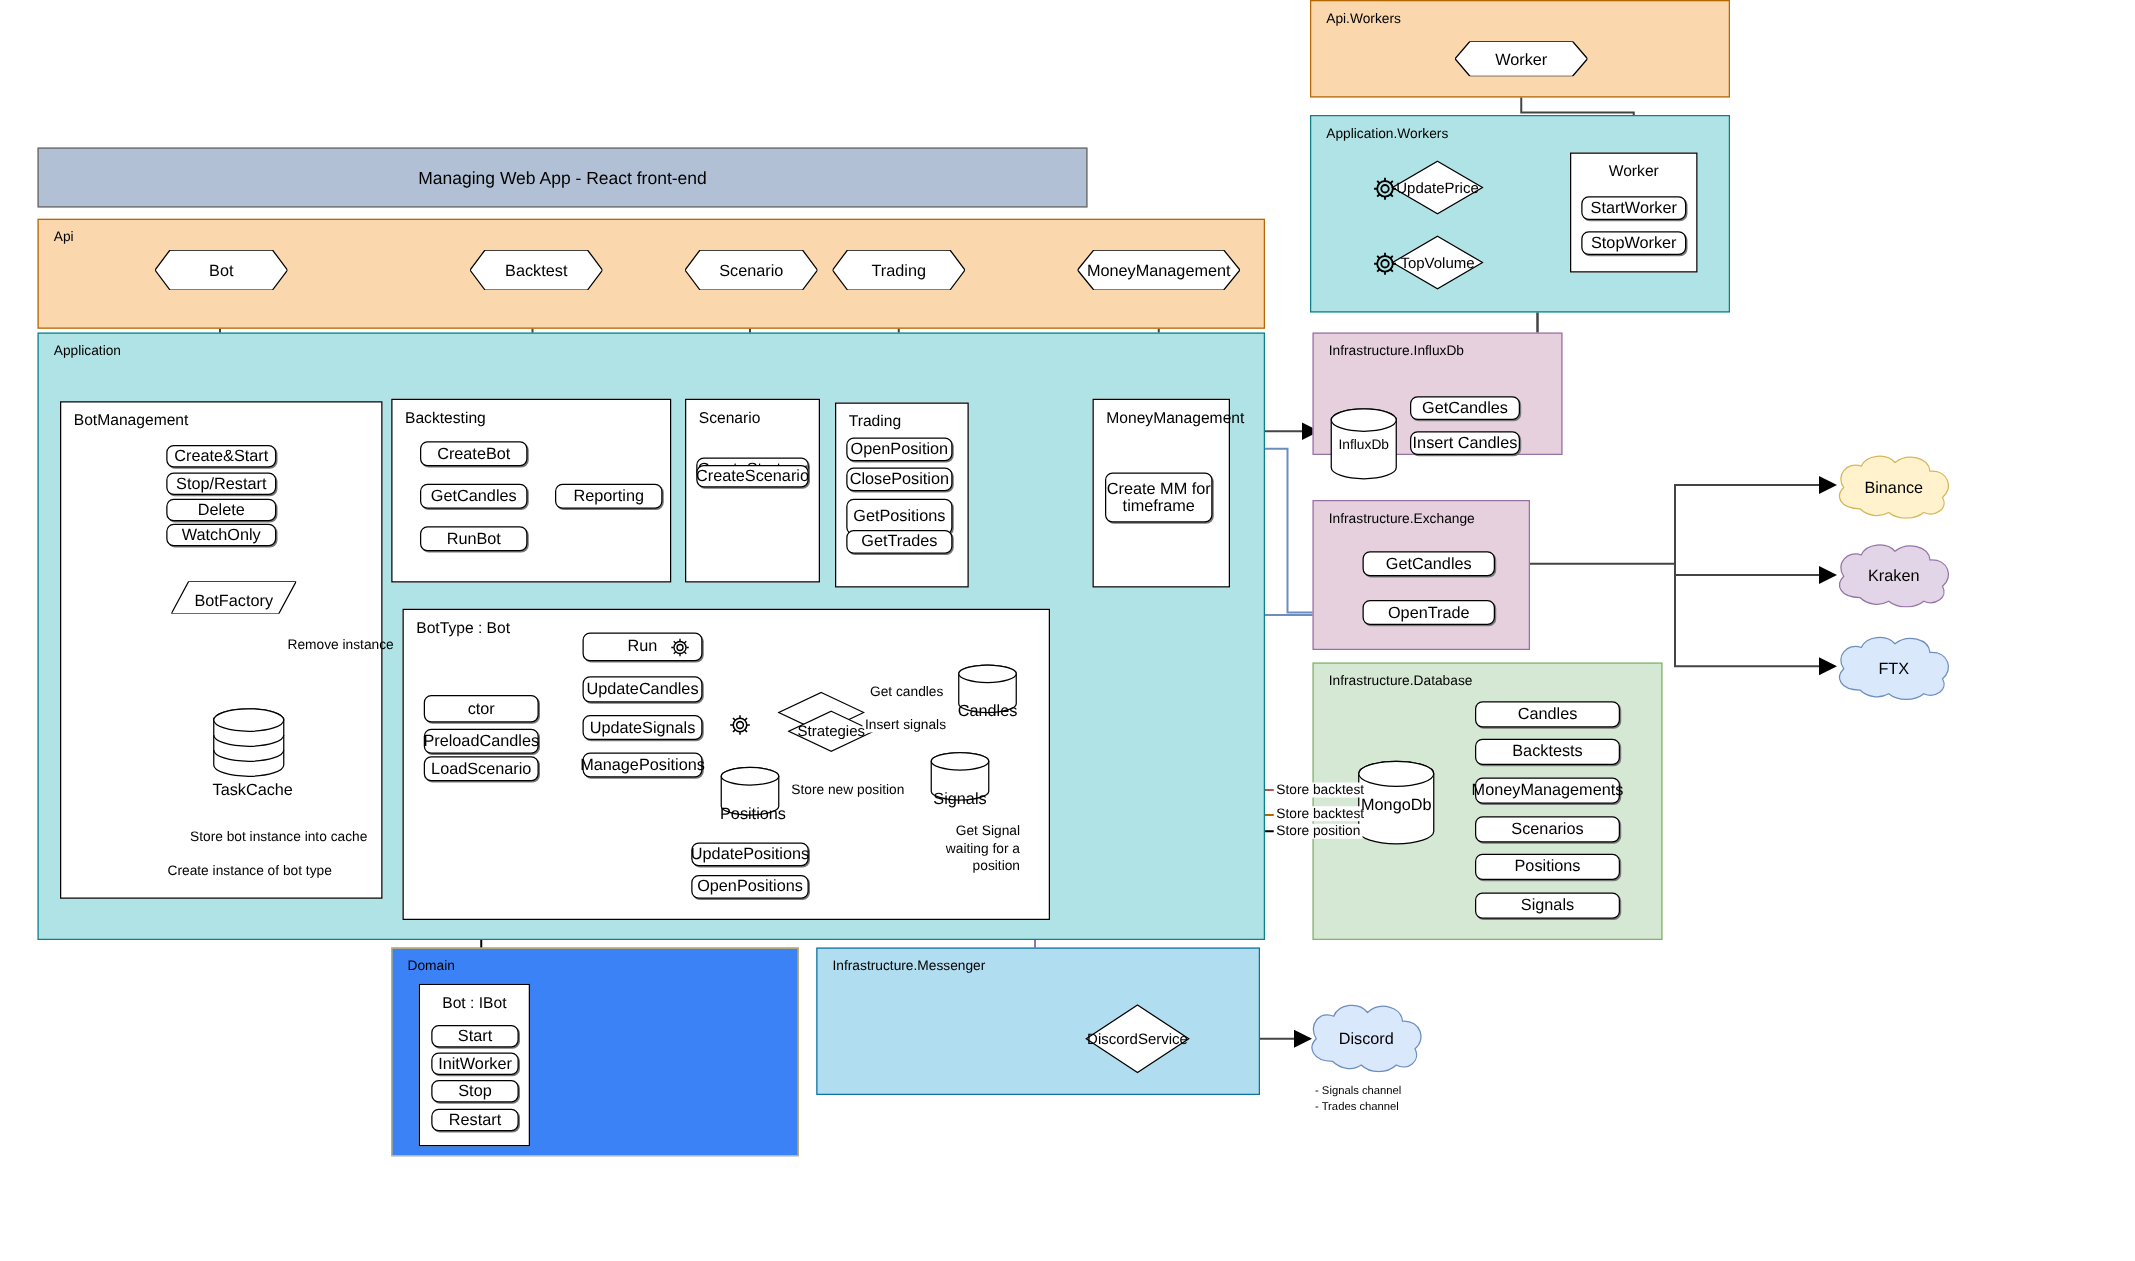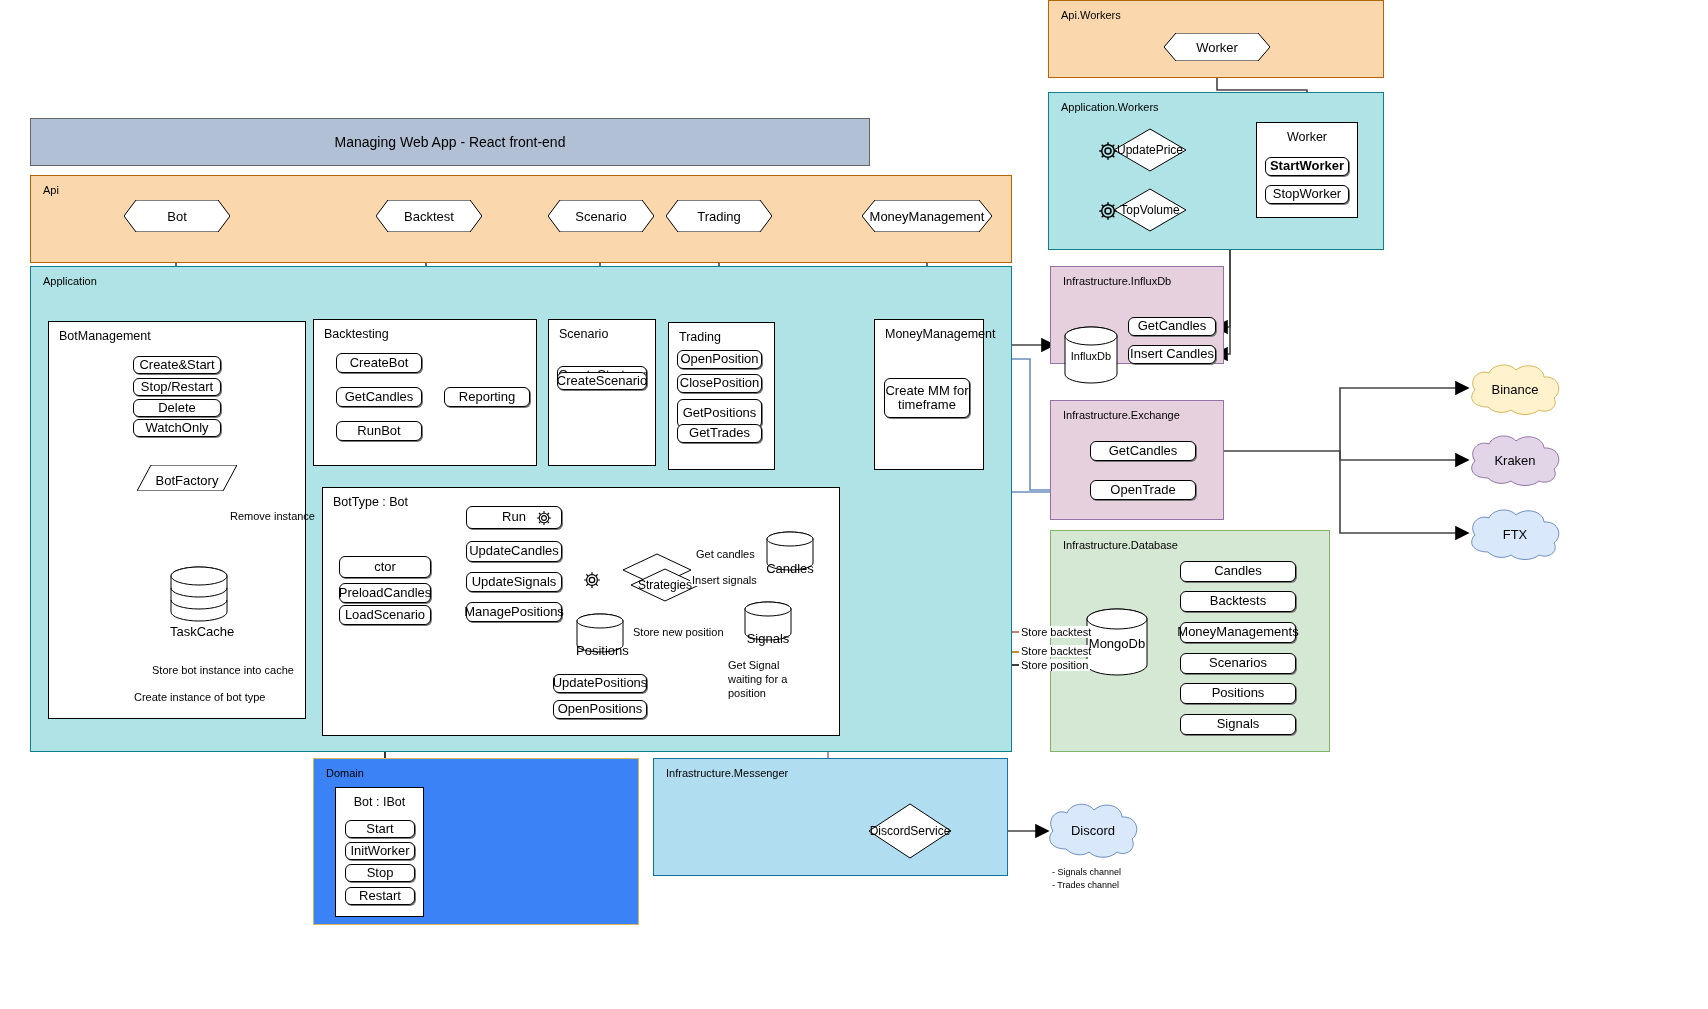--- a/index.html
+++ b/index.html
@@ -326,21 +326,21 @@
   <svg viewBox="0 0 48 40" preserveAspectRatio="none">
     <path d="M1,8 a23,7 0 0 1 46,0 L47,32 a23,7 0 0 1 -46,0 z" fill="#fff" stroke="#000"></path>
     <ellipse cx="24" cy="8" rx="23" ry="7" fill="#fff" stroke="#000"></ellipse>
   </svg>
   <span class="tiny" style="top:30px;">Positions</span>
 </div>
 
 <div class="elabel" style="left:694px;top:548px;">Get candles</div>
 <div class="elabel" style="left:690px;top:574px;">Insert signals</div>
 <div class="elabel" style="left:631px;top:626px;">Store new position</div>
-<div class="elabel" style="left:726px;top:659px;width:88px;white-space:normal;text-align:left;line-height:1.25;">Get Signal waiting for a position</div>
+<div class="elabel" style="left:726px;top:659px;width:88px;white-space:normal;text-align:right;line-height:1.25;">Get Signal waiting for a position</div>
 
 <div class="abs group g-orange" style="left:1048px;top:0px;width:336px;height:78px;">
   <div class="g-title">Api.Workers</div>
 </div>
 <div class="hex" style="left:1164px;top:33px;width:106px;height:28px;">
   <svg viewBox="0 0 106 28" preserveAspectRatio="none">
       <polygon points="12,0 94,0 106,14 94,28 12,28 0,14" fill="#fff" stroke="#000"></polygon>
     </svg>
   <span>Worker</span>
 </div>
@@ -375,24 +375,24 @@
   <circle cx="8" cy="8" r="2.4"></circle>
         <circle cx="8" cy="8" r="5"></circle>
   <path d="M8,1 L8,3 M8,13 L8,15 M1,8 L3,8 M13,8 L15,8 M3,3 L4.5,4.5 M11.5,11.5 L13,13 M13,3 L11.5,4.5 M4.5,11.5 L3,13"></path>
       </g>
     </svg>
 </span>
 
 <div class="abs g-white" style="left:1256px;top:122px;width:102px;height:96px;">
   <div class="boxlabel" style="left:0;right:0;text-align:center;">Worker</div>
 </div>
-<div class="abs mbox" style="left:1265px;top:157px;width:84px;height:19px;font-weight:bold;">StartWorker</div>
+<div class="abs mbox" style="left:1265px;top:157px;width:84px;height:19px;">StartWorker</div>
 <div class="abs mbox" style="left:1265px;top:185px;width:84px;height:19px;">StopWorker</div>
 
-<div class="abs group g-purple" style="left:1050px;top:266px;width:174px;height:98px;">
+<div class="abs group g-purple" style="left:1050px;top:266px;width:200px;height:98px;">
   <div class="g-title">Infrastructure.InfluxDb</div>
 </div>
 <div class="cyl" style="left:1064px;top:326px;width:54px;height:60px;">
   <svg viewBox="0 0 54 58" preserveAspectRatio="none">
     <path d="M1,10 a26,9 0 0 1 52,0 L53,48 a26,9 0 0 1 -52,0 z" fill="#fff" stroke="#000"></path>
     <ellipse cx="27" cy="10" rx="26" ry="9" fill="#fff" stroke="#000"></ellipse>
   </svg>
   <span style="top:24px;font-size:11px;">InfluxDb</span>
 </div>
 <div class="abs mbox" style="left:1128px;top:317px;width:88px;height:19px;">GetCandles</div>

